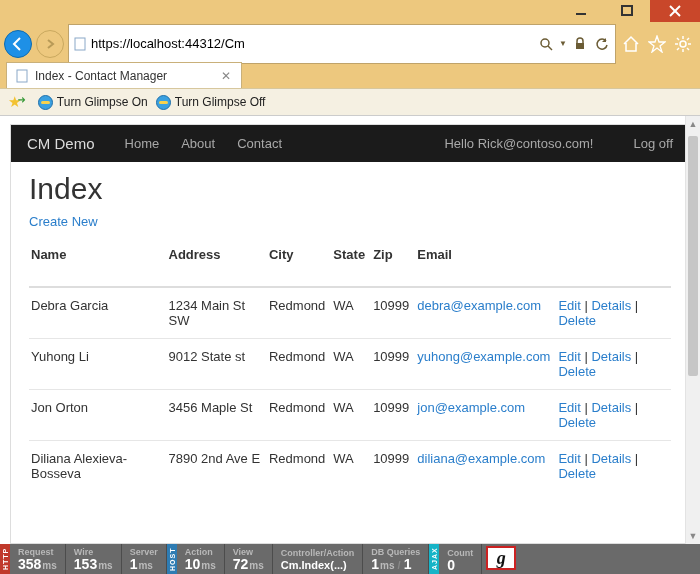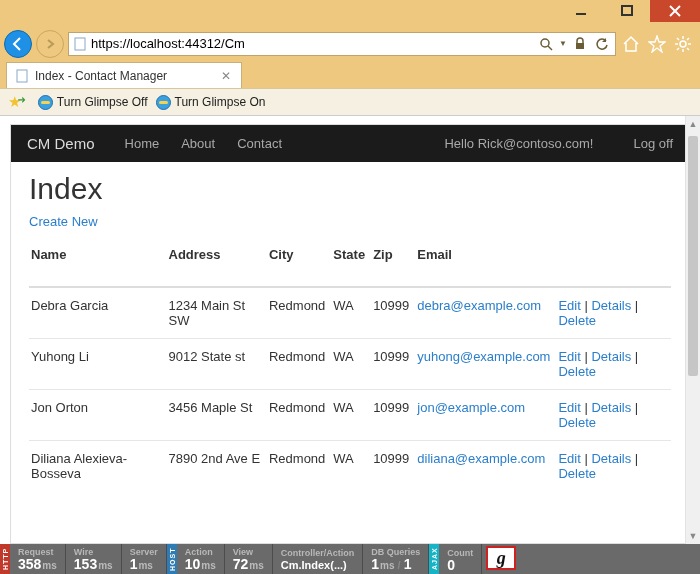--- a/index.html
+++ b/index.html
@@ -8,21 +8,21 @@
   
   .titlebar { height: 30px; background: #edc87e; display: flex; justify-content: flex-end; align-items: flex-start; }
   .winbtn { width: 46px; height: 22px; display: flex; align-items: center; justify-content: center; color: #333; font-size: 13px; }
   .winbtn.close { background: #c9472a; color: #fff; width: 50px; }
   .winbtn svg { display:block; }
 
   .addrbar { height: 30px; background: #edc87e; display: flex; align-items: center; padding: 0 6px 3px 4px; gap: 4px; }
   .circ { width: 28px; height: 28px; border-radius: 50%; display: flex; align-items: center; justify-content: center; }
   .circ.back { background: #1e90e6; color:#fff; border:1px solid #0d6bb0;}
   .circ.fwd { border:1px solid #c9a85e; color:#a08646;}
-  .url-wrap { flex:1; height:24px; background:#fff; border:1px solid #bfa36a; display:flex; align-items:center; padding:0 4px; gap:4px; }
+  .url-wrap { flex:1; height:40px; background:#fff; border:1px solid #bfa36a; display:flex; align-items:center; padding:0 4px; gap:4px; }
   .url-icon { width:14px; height:14px; }
   .url-input { border:0; outline:0; flex:1; font-size:13px; }
   .ar-icon { width:18px; height:18px; display:flex; align-items:center; justify-content:center; color:#6b5c35; }
   .chrome-icon { width:22px; height:22px; display:flex; align-items:center; justify-content:center; color:#fff; }
 
   .tabstrip { height:28px; background:#edc87e; display:flex; align-items:flex-end; padding-left:6px; }
   .tab { background:#ffffff; border:1px solid #c9b07a; border-bottom:0; height:26px; min-width:236px; display:flex; align-items:center; padding:0 8px; gap:6px; font-size:12px; color:#333; }
   .tab-x { margin-left:auto; width:14px; text-align:center; color:#888; font-size:12px;}
 
   .favbar { height:28px; background:#f5f0e2; border-top:1px solid #d7c79d; border-bottom:1px solid #ccc; display:flex; align-items:center; gap:8px; padding:0 8px; font-size:12px; color:#222;}
@@ -155,25 +155,25 @@
         </svg></span>
     <span>Index - Contact Manager</span>
     <span class="tab-x">✕</span>
   </div>
 </div>
 
 <div class="favbar">
   <span class="favstar">★<span style="color:#3a9a3a;font-size:10px;position:relative;left:-4px;top:-4px;">➜</span></span>
   <span class="favitem">
       <span class="ie-icon"></span>
-      <span>Turn Glimpse Off</span>
+      <span>Turn Glimpse On</span>
     </span>
   <span class="favitem">
       <span class="ie-icon"></span>
-      <span>Turn Glimpse On</span>
+      <span>Turn Glimpse Off</span>
     </span>
 </div>
 
 <div class="viewport">
   <div class="content">
     <div class="navbar">
       <span class="brand">CM Demo</span>
       <span class="navlink">Home</span>
       <span class="navlink">About</span>
       <span class="navlink">Contact</span>

